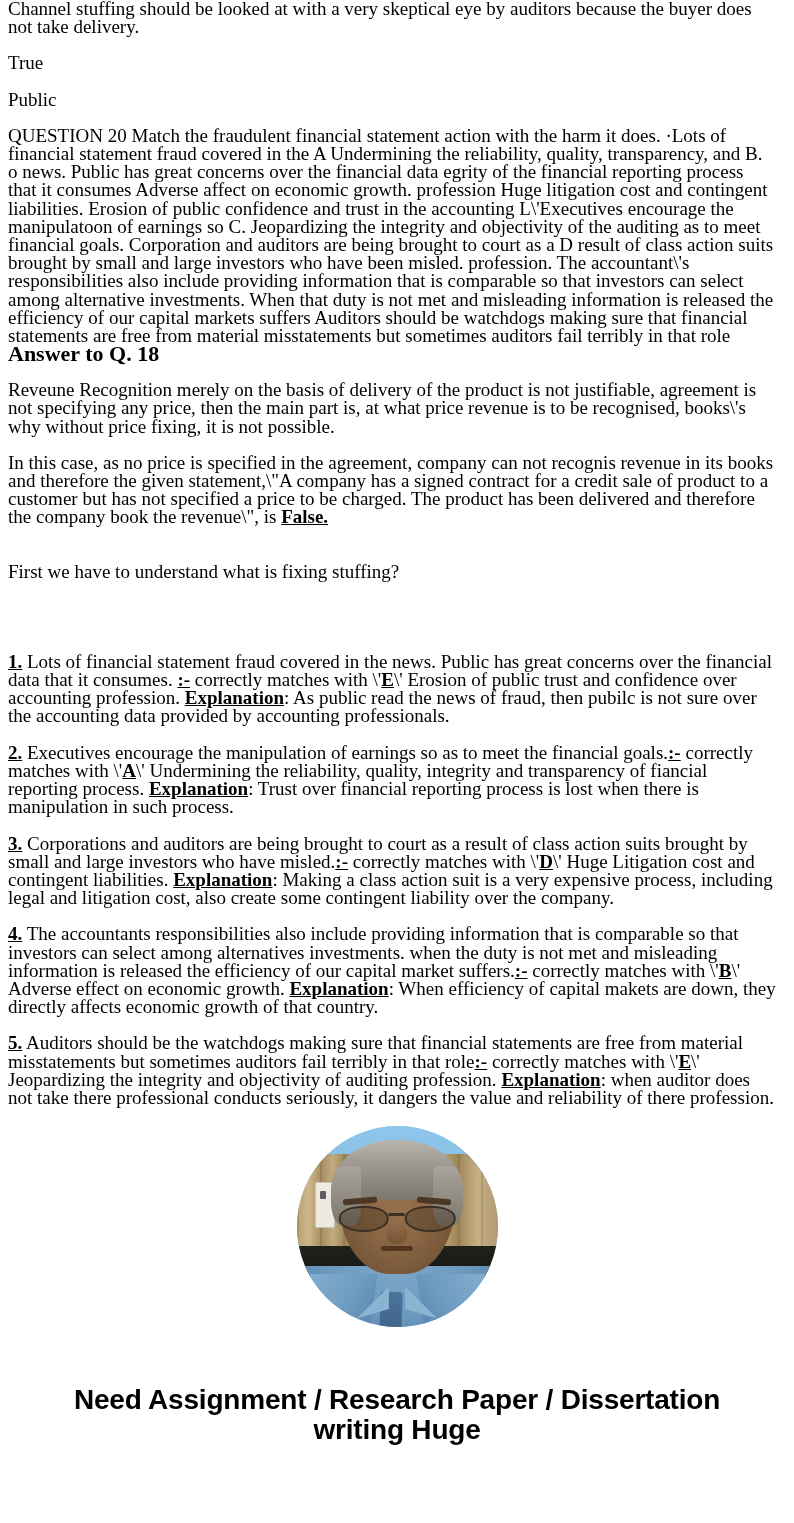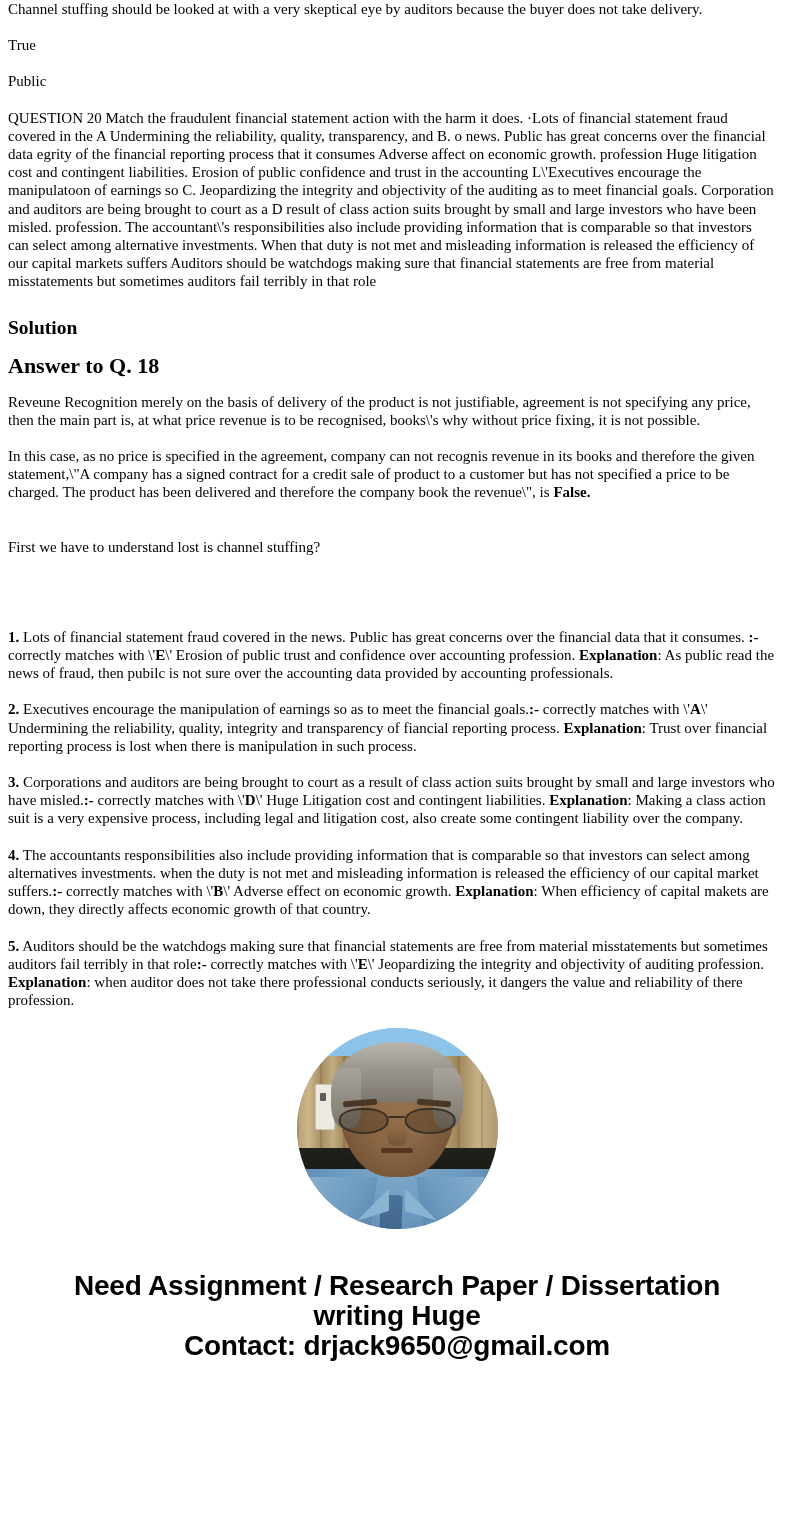--- a/index.html
+++ b/index.html
@@ -13,21 +13,21 @@
     font-family: "Liberation Serif", "DejaVu Serif", serif;
     color: #000000;
     -webkit-font-smoothing: antialiased;
   }
   .page {
     width: 794px;
     box-sizing: border-box;
     padding: 0 8px;
   }
   p.para {
-    font-size: 15px;
+    font-size: 19px;
     line-height: 18.2px;
     margin: 0 10px 0 0;
     padding: 0;
     text-align: left;
   }
   .blockgap {
     height: 18px;
   }
   h2.solution-heading {
     font-size: 19.5px;
@@ -36,21 +36,21 @@
     margin: 26px 0 18px 0;
     padding: 0;
   }
   h3.answer-heading {
     font-size: 22px;
     font-weight: bold;
     line-height: 18px;
     margin: 0 0 0 0;
     padding: 0;
   }
-  b, strong { font-weight: bold; }
+  b, strong { font-weight: bold; text-decoration: underline; }
 
   .photo-wrap {
     margin: 0;
     padding: 0;
     height: 238px;
     display: flex;
     align-items: center;
     justify-content: center;
   }
   .avatar {
@@ -182,21 +182,21 @@
     background: #55331f; border-radius: 3px;
   }
   .av-nose {
     position: absolute; left: 50%; top: 49%; width: 10%; height: 10%;
     transform: translateX(-50%);
     background: linear-gradient(180deg, rgba(120,90,60,0.0) 0%, rgba(90,64,40,0.45) 100%);
     border-radius: 0 0 40% 40%;
   }
 
   .footer {
-    margin-top: 24px;
+    margin-top: 40px;
     text-align: center;
     font-family: "Liberation Sans", "DejaVu Sans", sans-serif;
     font-weight: bold;
     font-size: 28px;
     line-height: 30px;
     color: #000000;
     letter-spacing: -0.2px;
   }
   .footer .line { display: block; }
 </style>
@@ -207,31 +207,30 @@
 
   <p class="para">Channel stuffing should be looked at with a very skeptical eye by auditors because the buyer does not take delivery.</p>
   <div class="blockgap"></div>
   <p class="para">True</p>
   <div class="blockgap"></div>
   <p class="para">Public</p>
   <div class="blockgap"></div>
 
   <p class="para">QUESTION 20 Match the fraudulent financial statement action with the harm it does. ·Lots of financial statement fraud covered in the A Undermining the reliability, quality, transparency, and B. o news. Public has great concerns over the financial data egrity of the financial reporting process that it consumes Adverse affect on economic growth. profession Huge litigation cost and contingent liabilities. Erosion of public confidence and trust in the accounting L\'Executives encourage the manipulatoon of earnings so C. Jeopardizing the integrity and objectivity of the auditing as to meet financial goals. Corporation and auditors are being brought to court as a D result of class action suits brought by small and large investors who have been misled. profession. The accountant\'s responsibilities also include providing information that is comparable so that investors can select among alternative investments. When that duty is not met and misleading information is released the efficiency of our capital markets suffers Auditors should be watchdogs making sure that financial statements are free from material misstatements but sometimes auditors fail terribly in that role</p>
 
-  <h2 class="solution-heading">Solution</h2>
 
   <h3 class="answer-heading">Answer to Q. 18</h3>
   <div class="blockgap"></div>
   <p class="para">Reveune Recognition merely on the basis of delivery of the product is not justifiable, agreement is not specifying any price, then the main part is, at what price revenue is to be recognised, books\'s why without price fixing, it is not possible.</p>
   <div class="blockgap"></div>
   <p class="para"><span>In this case, as no price is specified in the agreement, company can not recognis revenue in its books and therefore the given statement,\"A company has a signed contract for a credit sale of product to a customer but has not specified a price to be charged. The product has been delivered and therefore the company book the revenue\", is </span><b>False.</b></p>
   <div class="blockgap"></div>
 
   <div class="blockgap"></div>
-  <p class="para">First we have to understand lost is channel stuffing?</p>
+  <p class="para">First we have to understand what is fixing stuffing?</p>
   <div class="blockgap"></div>
   <div class="blockgap"></div>
   <div class="blockgap"></div>
 
   <div class="blockgap"></div>
 
   <div id="answer20-items">
       <p class="para"><b>1.</b><span> Lots of financial statement fraud covered in the news. Public has great concerns over the financial data that it consumes. </span><b>:-</b><span>  correctly matches with \'</span><b>E</b><span>\' Erosion of public trust and confidence over accounting profession. </span><b>Explanation</b><span>: As public read the news of fraud, then pubilc is not sure over the accounting data provided by accounting professionals.</span></p>
       <div class="blockgap"></div>
       <p class="para"><b>2.</b><span> Executives encourage the manipulation of earnings so as to meet the financial goals.</span><b>:-</b><span>  correctly matches with \'</span><b>A</b><span>\' Undermining the reliability, quality, integrity and transparency of fiancial reporting process. </span><b>Explanation</b><span>: Trust over financial reporting process is lost when there is manipulation in such process.</span></p>
@@ -269,16 +268,15 @@
         <div class="av-bridge"></div>
       </div>
       <div class="av-nose"></div>
       <div class="av-mouth"></div>
     </div>
   </div>
 
   <div class="footer">
     <span class="line">Need Assignment / Research Paper / Dissertation</span>
     <span class="line">writing Huge</span>
-    <span class="line">Contact: drjack9650@gmail.com</span>
   </div>
 
 </div>
 
 </body></html>

